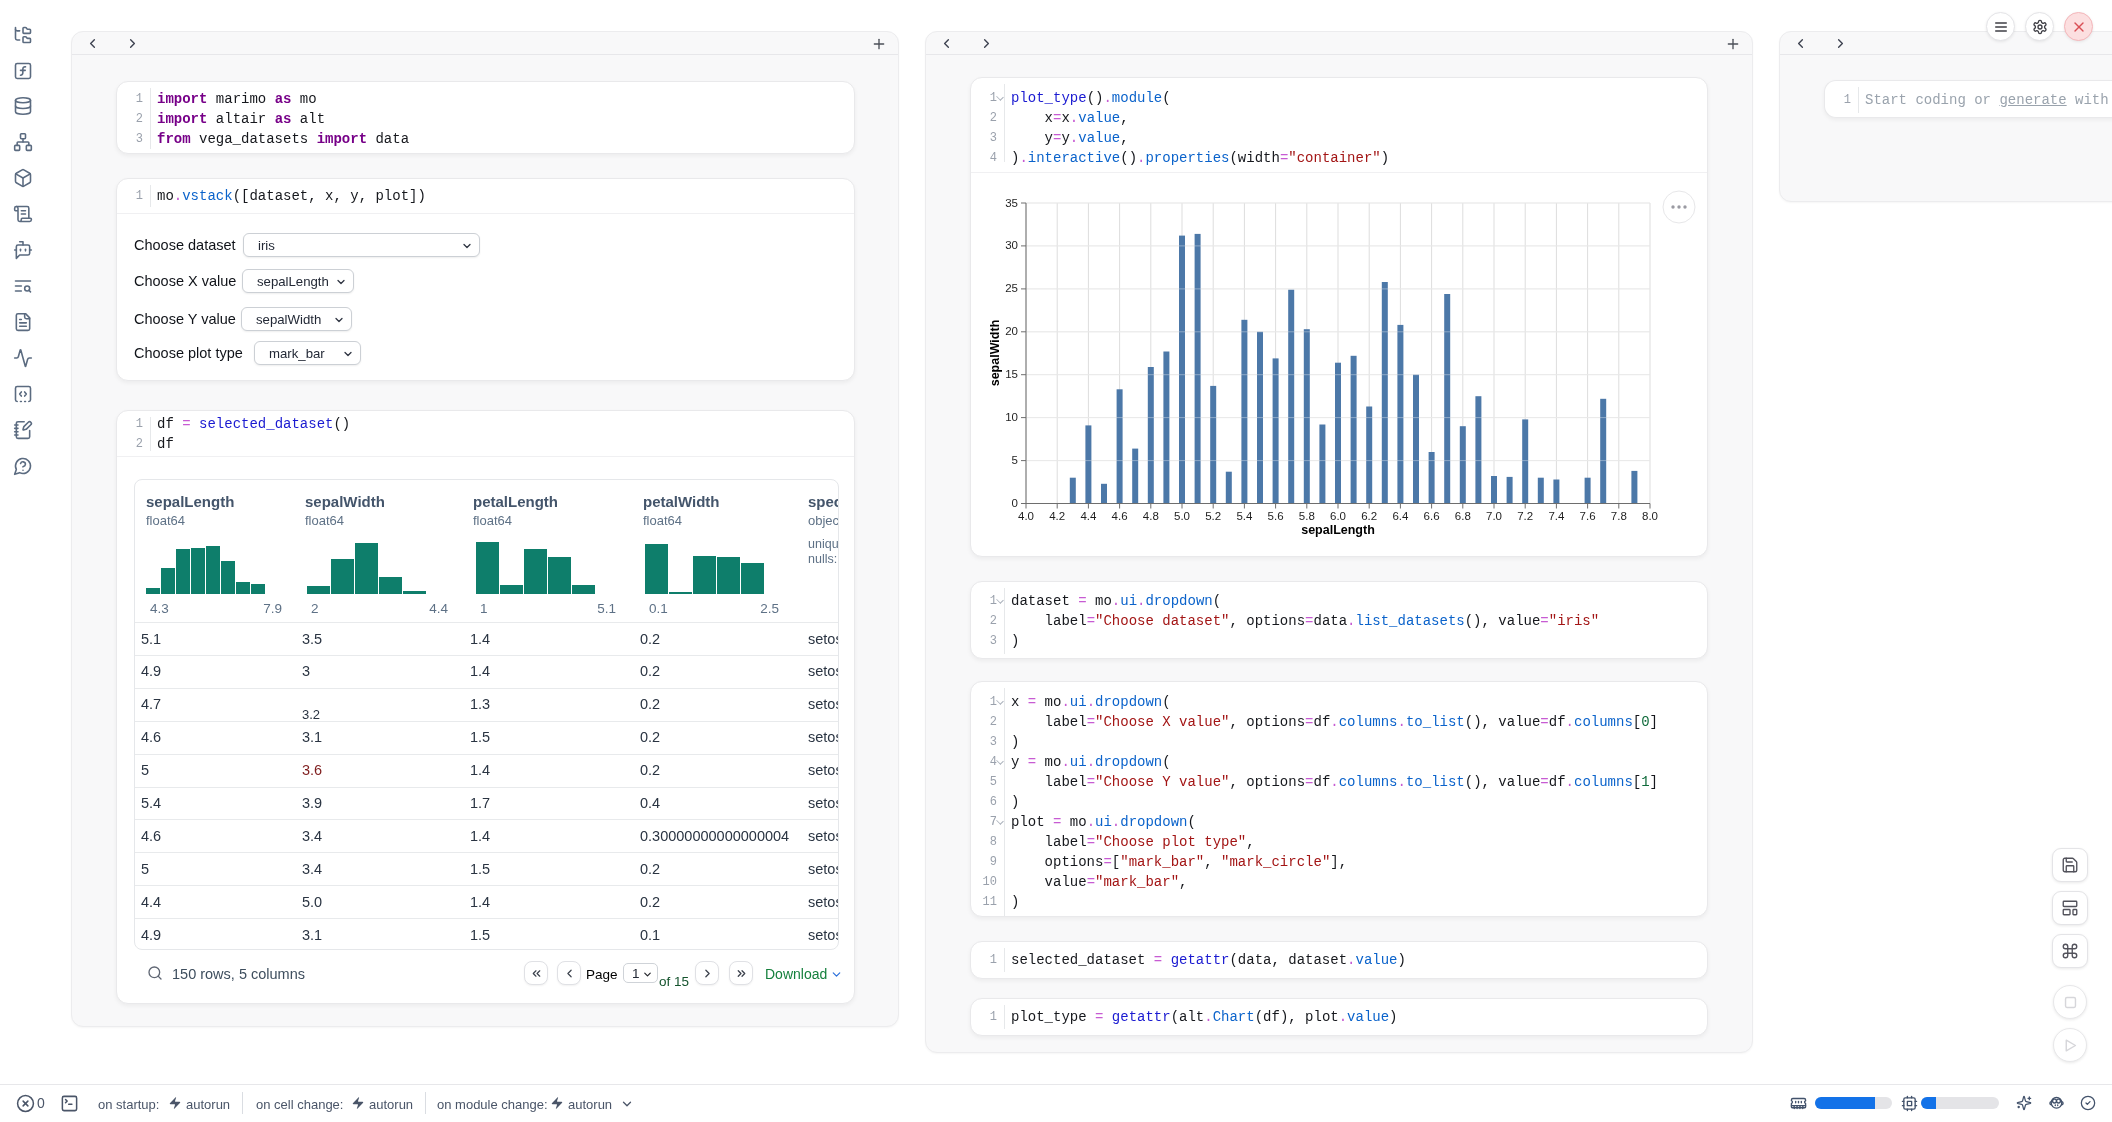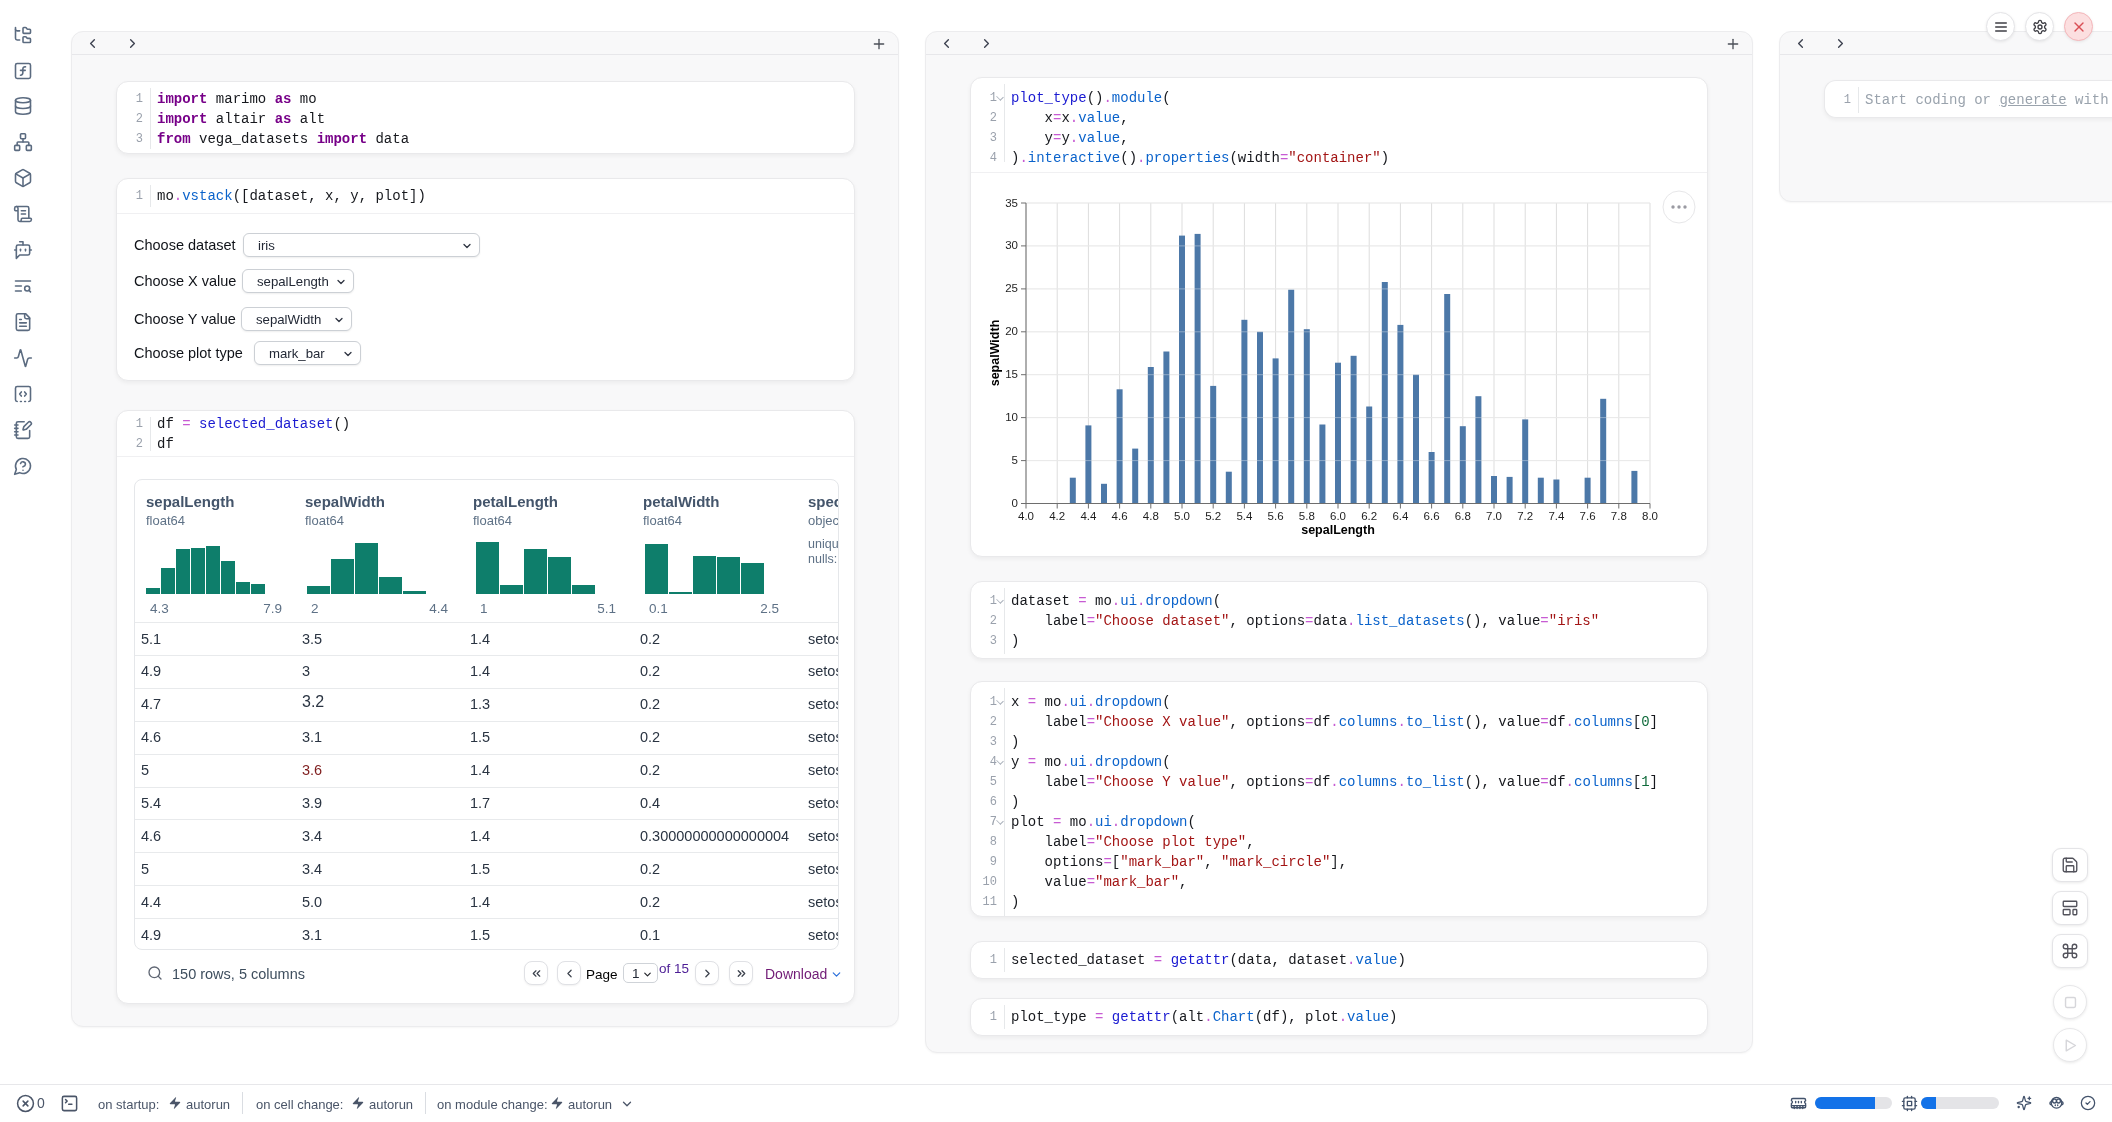--- a/index.html
+++ b/index.html
@@ -263,21 +263,21 @@
       <div style="position:absolute;left:505px;top:150.5px;font-size:14.5px;color:#2a3442;white-space:nowrap;">0.2</div>
       <div style="position:absolute;left:673px;top:150.5px;font-size:14.5px;color:#2a3442;white-space:nowrap;">setosa</div>
       <div class="trow" style="top:174.9px;"></div>
       <div style="position:absolute;left:6px;top:183.4px;font-size:14.5px;color:#2a3442;white-space:nowrap;">4.9</div>
       <div style="position:absolute;left:167px;top:183.4px;font-size:14.5px;color:#2a3442;white-space:nowrap;">3</div>
       <div style="position:absolute;left:335px;top:183.4px;font-size:14.5px;color:#2a3442;white-space:nowrap;">1.4</div>
       <div style="position:absolute;left:505px;top:183.4px;font-size:14.5px;color:#2a3442;white-space:nowrap;">0.2</div>
       <div style="position:absolute;left:673px;top:183.4px;font-size:14.5px;color:#2a3442;white-space:nowrap;">setosa</div>
       <div class="trow" style="top:207.8px;"></div>
       <div style="position:absolute;left:6px;top:216.3px;font-size:14.5px;color:#2a3442;white-space:nowrap;">4.7</div>
-      <div style="position:absolute;left:167px;top:213px;font-size:16px;color:#2a3442;white-space:nowrap;">3.2</div>
+      <div style="position:absolute;left:167px;top:227px;font-size:13px;color:#2a3442;white-space:nowrap;">3.2</div>
       <div style="position:absolute;left:335px;top:216.3px;font-size:14.5px;color:#2a3442;white-space:nowrap;">1.3</div>
       <div style="position:absolute;left:505px;top:216.3px;font-size:14.5px;color:#2a3442;white-space:nowrap;">0.2</div>
       <div style="position:absolute;left:673px;top:216.3px;font-size:14.5px;color:#2a3442;white-space:nowrap;">setosa</div>
       <div class="trow" style="top:240.7px;"></div>
       <div style="position:absolute;left:6px;top:249.2px;font-size:14.5px;color:#2a3442;white-space:nowrap;">4.6</div>
       <div style="position:absolute;left:167px;top:249.2px;font-size:14.5px;color:#2a3442;white-space:nowrap;">3.1</div>
       <div style="position:absolute;left:335px;top:249.2px;font-size:14.5px;color:#2a3442;white-space:nowrap;">1.5</div>
       <div style="position:absolute;left:505px;top:249.2px;font-size:14.5px;color:#2a3442;white-space:nowrap;">0.2</div>
       <div style="position:absolute;left:673px;top:249.2px;font-size:14.5px;color:#2a3442;white-space:nowrap;">setosa</div>
       <div class="trow" style="top:273.6px;"></div>
@@ -331,33 +331,33 @@
       </div>
       <div class="pgbtn" style="left:423px;top:2px;">
         <svg class="" style="" width="13" height="13" viewBox="0 0 24 24" fill="none" stroke="#3c424d" stroke-width="2.2" stroke-linecap="round" stroke-linejoin="round">
           <path d="m15 18-6-6 6-6"></path>
         </svg>
       </div>
       <div style="position:absolute;left:452px;top:7.5px;font-size:13.5px;color:#000000;">Page</div>
       <div class="sel" style="left:489px;top:4px;width:35px;height:20px;box-shadow:none;border-color:#cfd3d8;padding:0 0 0 8px;font-size:13.5px;border-radius:5px;">1<span style="position:absolute;right:4px;top:4px;color:#23252b;"><svg class="" style="" width="11" height="11" viewBox="0 0 24 24" fill="none" stroke="currentColor" stroke-width="2.6" stroke-linecap="round" stroke-linejoin="round">
             <path d="m6 9 6 6 6-6"></path>
           </svg></span></div>
-      <div style="position:absolute;left:525px;top:2px;font-size:13.5px;color:#4c1d95;">of 15</div>
+      <div style="position:absolute;left:525px;top:15px;font-size:13.5px;color:#14532d;">of 15</div>
       <div class="pgbtn" style="left:561px;top:2px;">
         <svg class="" style="" width="13" height="13" viewBox="0 0 24 24" fill="none" stroke="#3c424d" stroke-width="2.4" stroke-linecap="round" stroke-linejoin="round">
           <path d="m9 18 6-6-6-6"></path>
         </svg>
       </div>
       <div class="pgbtn" style="left:595px;top:2px;">
         <svg class="" style="" width="13" height="13" viewBox="0 0 24 24" fill="none" stroke="#3c424d" stroke-width="2.4" stroke-linecap="round" stroke-linejoin="round">
           <path d="m6 17 5-5-5-5"></path>
           <path d="m13 17 5-5-5-5"></path>
         </svg>
       </div>
-      <div style="position:absolute;left:631px;top:7px;font-size:14px;color:#701a75;">Download<span style="position:absolute;right:-16px;top:2px;"><svg class="" style="" width="13" height="13" viewBox="0 0 24 24" fill="none" stroke="#2a6fdb" stroke-width="2.2" stroke-linecap="round" stroke-linejoin="round">
+      <div style="position:absolute;left:631px;top:7px;font-size:14px;color:#15803d;">Download<span style="position:absolute;right:-16px;top:2px;"><svg class="" style="" width="13" height="13" viewBox="0 0 24 24" fill="none" stroke="#2a6fdb" stroke-width="2.2" stroke-linecap="round" stroke-linejoin="round">
             <path d="m6 9 6 6 6-6"></path>
           </svg></span></div>
     </div>
   </div>
 <div class="card" style="position:absolute;left:970px;top:77px;width:738px;height:480px;">
     <div class="codearea" style="padding:10px 0 0 0;">
       <div class="gline"></div>
       <div class="cl"><span class="num">1</span><span class="fold"></span><span class="ct"><span class="f">plot_type</span>()<span class="o">.</span><span class="p">module</span>(</span></div>
       <div class="cl"><span class="num">2</span><span class="ct">&nbsp;&nbsp;&nbsp;&nbsp;x<span class="o">=</span>x<span class="o">.</span><span class="p">value</span>,</span></div>
       <div class="cl"><span class="num">3</span><span class="ct">&nbsp;&nbsp;&nbsp;&nbsp;y<span class="o">=</span>y<span class="o">.</span><span class="p">value</span>,</span></div>

